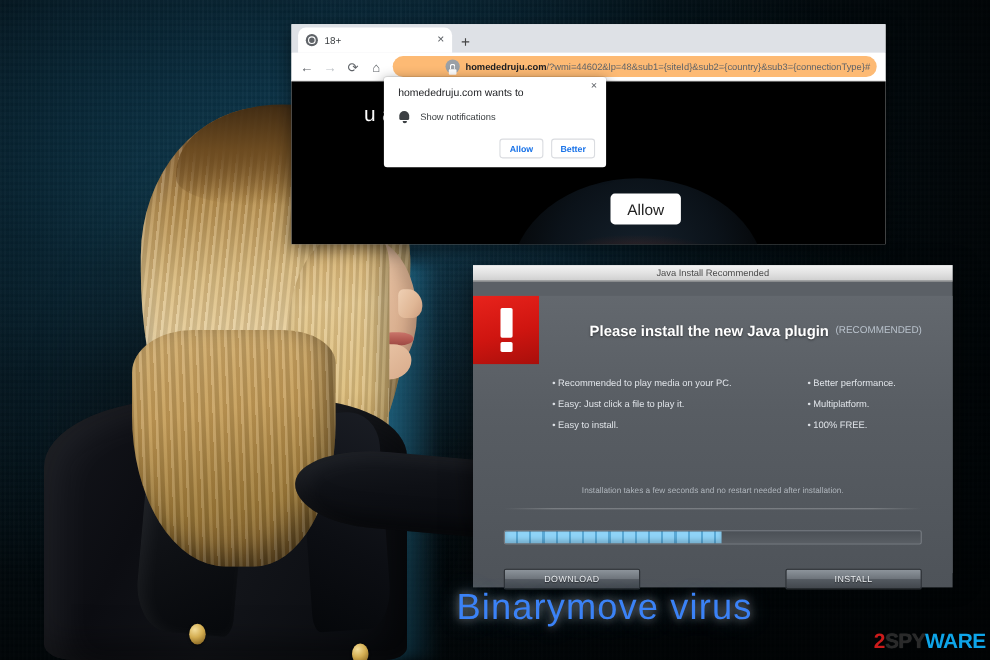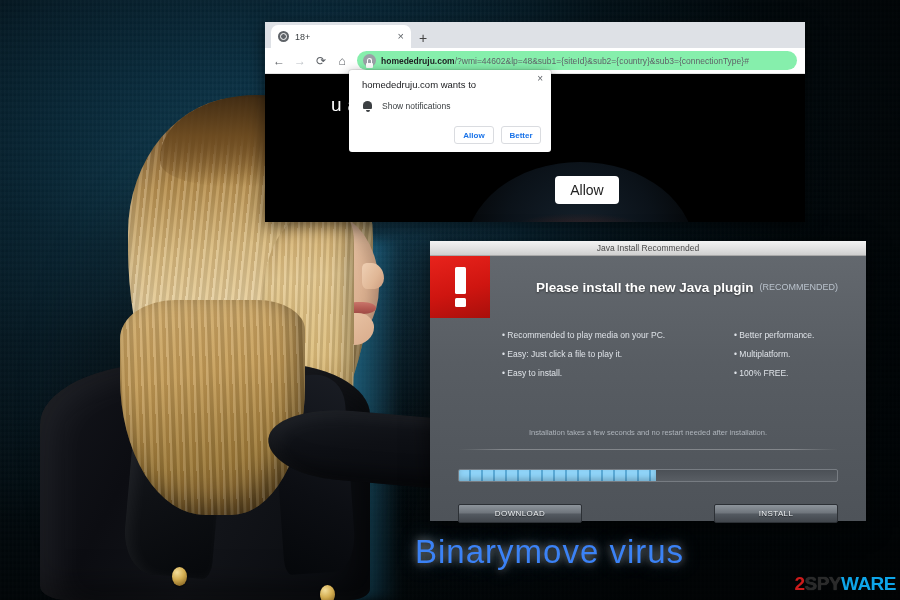--- a/index.html
+++ b/index.html
@@ -272,25 +272,26 @@
   .b-toolbar {
     height: 26px; background: #fff;
     display: flex; align-items: center; gap: 9px;
     padding: 0 8px;
     border-bottom: 1px solid #e3e3e3;
   }
   .navicon { font-size: 12px; color: #5f6368; line-height: 1; width: 12px; text-align: center; }
   .navicon.fwd { color: #bdc1c6; }
   .omnibox {
     flex: 1; height: 19px;
-    background: #86efac;
+    background: #fdba74;
     border-radius: 10px;
     display: flex; align-items: center;
     padding: 0 6px; gap: 5px;
     overflow: hidden;
+    justify-content: flex-end;
   }
   .lockwrap {
     width: 13px; height: 13px; border-radius: 50%;
     background: #9aa0a6;
     display: flex; align-items: center; justify-content: center;
     flex: none;
   }
   .lockwrap .lockglyph {
     width: 5px; height: 5px; border: 1.2px solid #fff; border-bottom: none;
     border-radius: 3px 3px 0 0; position: relative; margin-top: -1px;
@@ -378,21 +379,21 @@
     box-shadow: 0 6px 22px rgba(0,0,0,.6);
   }
   .jd-titlebar {
     height: 15px;
     background: linear-gradient(180deg, #f3f3f3 0%, #e1e1e1 55%, #cfcfcf 100%);
     display: flex; align-items: center; justify-content: center;
     border-bottom: 1px solid #a9a9a9;
   }
   .jd-title { font-size: 8.5px; color: #4a4a4a; }
   .jd-body { position: relative; height: 265px;
-    background: linear-gradient(180deg, #63686e 0%, #585d63 40%, #4e5359 100%); }
+    background: linear-gradient(180deg, #63686e 0%, #585d63 40%, #4e5359 100%); margin-top: 13px; }
 
   .jd-header { display: flex; align-items: stretch; height: 62px; }
   .jd-warn {
     width: 60px; flex: none;
     background: linear-gradient(165deg, #e8231c 0%, #cf1510 55%, #a80f0b 100%);
     display: flex; align-items: center; justify-content: center;
   }
   .jd-warn .bang {
     width: 11px; height: 40px; position: relative;
   }

